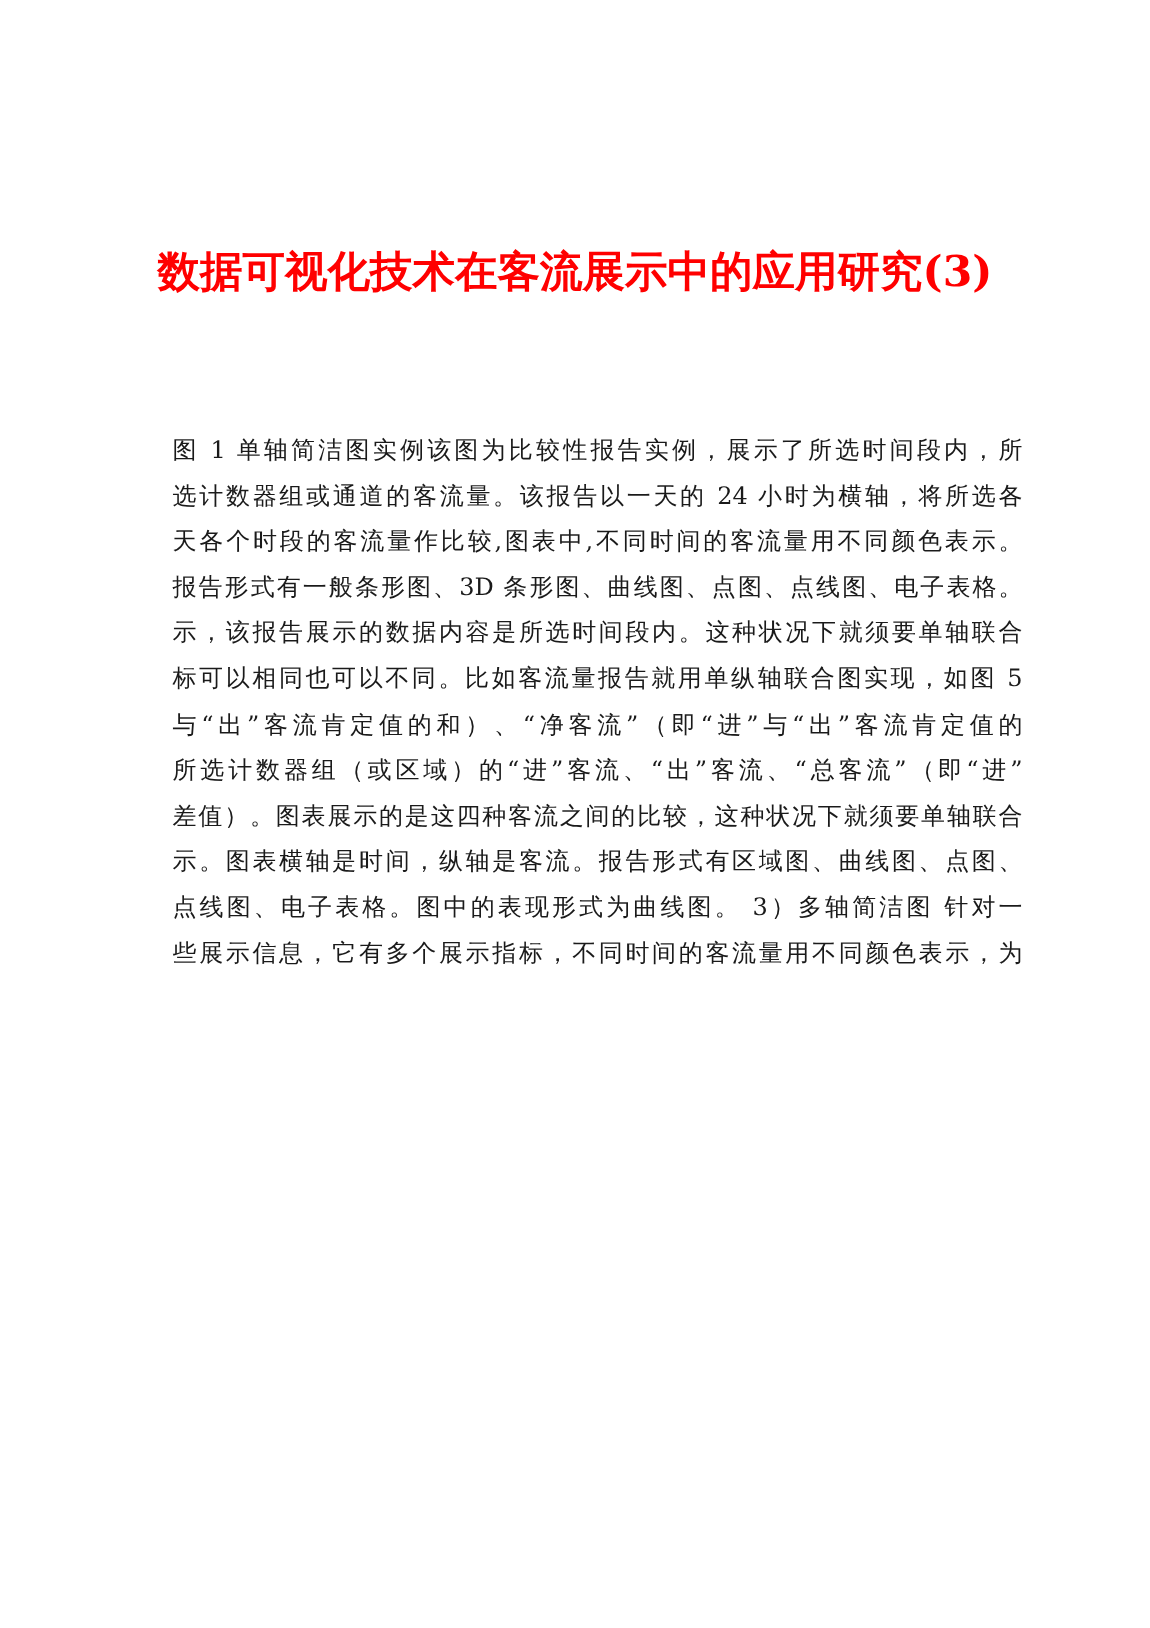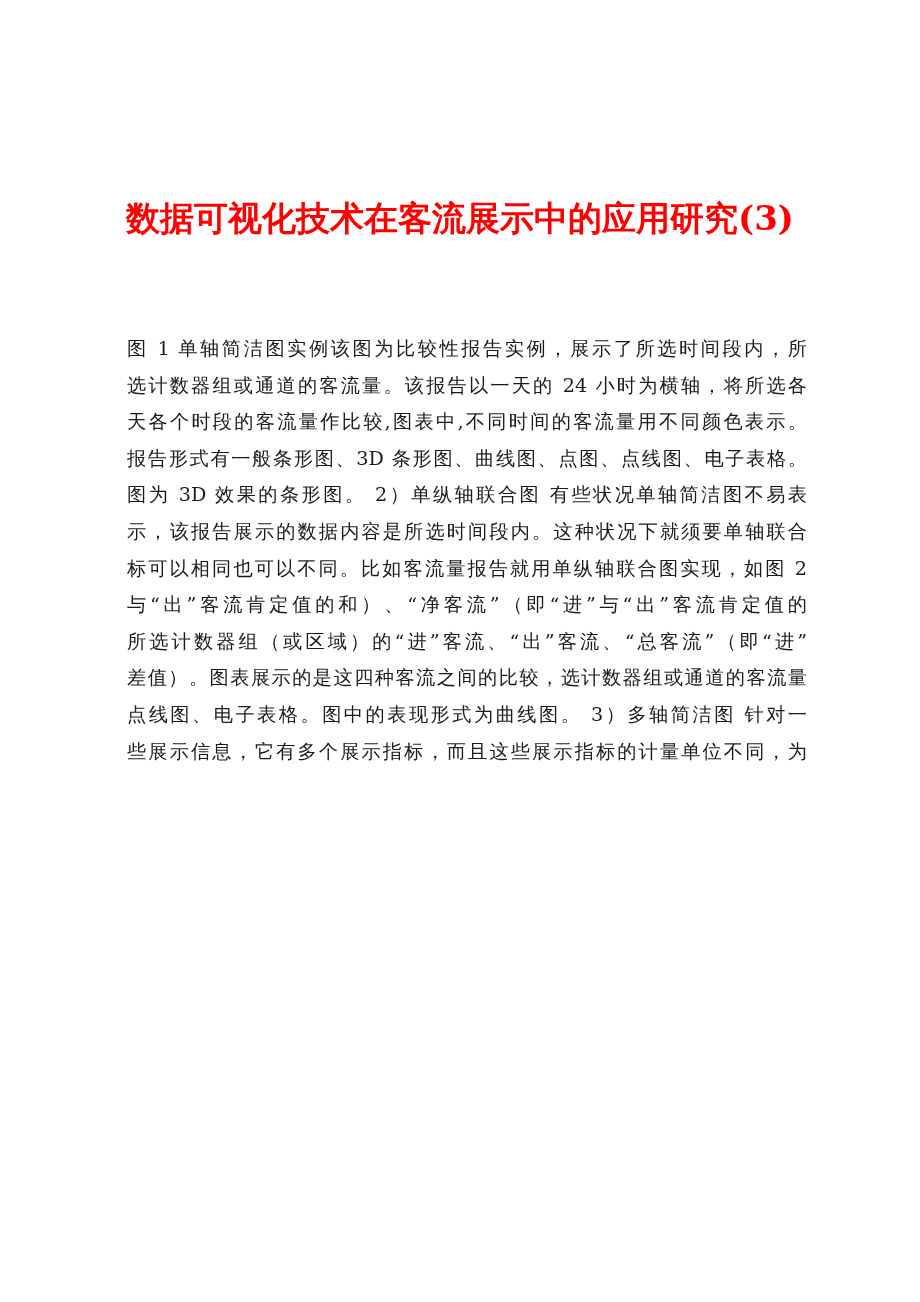--- a/index.html
+++ b/index.html
@@ -33,21 +33,21 @@
       line-height: 44px;
       font-weight: bold;
       letter-spacing: 0px;
       margin: 0;
     }
     .body {
       position: absolute;
       left: 122px;
       top: 326px;
       width: 680px;
-      margin: 5px;
+      margin: 16px;
     }
     .line {
       display: block;
       height: 36.6px;
       line-height: 36.6px;
       font-family: "DejaVu Serif", "Liberation Serif", serif;
       font-size: 19.2px;
       color: #1a1a1a;
       white-space: nowrap;
       text-align: justify;
@@ -62,22 +62,22 @@
 <body>
 
 <div class="page">
   <h1 class="title">数据可视化技术在客流展示中的应用研究(3)</h1>
 
   <div class="body">
     <span class="line">图 1  单轴简洁图实例该图为比较性报告实例，展示了所选时间段内，所</span>
     <span class="line">选计数器组或通道的客流量。该报告以一天的 24 小时为横轴，将所选各</span>
     <span class="line">天各个时段的客流量作比较,图表中,不同时间的客流量用不同颜色表示。</span>
     <span class="line">报告形式有一般条形图、3D 条形图、曲线图、点图、点线图、电子表格。</span>
-    <span class="line">图为 3D 效果的条形图。   2）单纵轴联合图 有些状况单轴简洁图不易表</span>
     <span class="line">示，该报告展示的数据内容是所选时间段内。这种状况下就须要单轴联合</span>
-    <span class="line">标可以相同也可以不同。比如客流量报告就用单纵轴联合图实现，如图 2</span>
+    <span class="line">标可以相同也可以不同。比如客流量报告就用单纵轴联合图实现，如图 5</span>
     <span class="line">与“出”客流肯定值的和）、“净客流”（即“进”与“出”客流肯定值的</span>
     <span class="line">所选计数器组（或区域）的“进”客流、“出”客流、“总客流”（即“进”</span>
-    <span class="line">差值）。图表展示的是这四种客流之间的比较，选计数器组或通道的客流量</span>
+    <span class="line">差值）。图表展示的是这四种客流之间的比较，这种状况下就须要单轴联合</span>
+    <span class="line">示。图表横轴是时间，纵轴是客流。报告形式有区域图、曲线图、点图、</span>
     <span class="line">点线图、电子表格。图中的表现形式为曲线图。 3）多轴简洁图 针对一</span>
-    <span class="line">些展示信息，它有多个展示指标，而且这些展示指标的计量单位不同，为</span>
+    <span class="line">些展示信息，它有多个展示指标，不同时间的客流量用不同颜色表示，为</span>
   </div>
 </div>
 
 </body></html>

